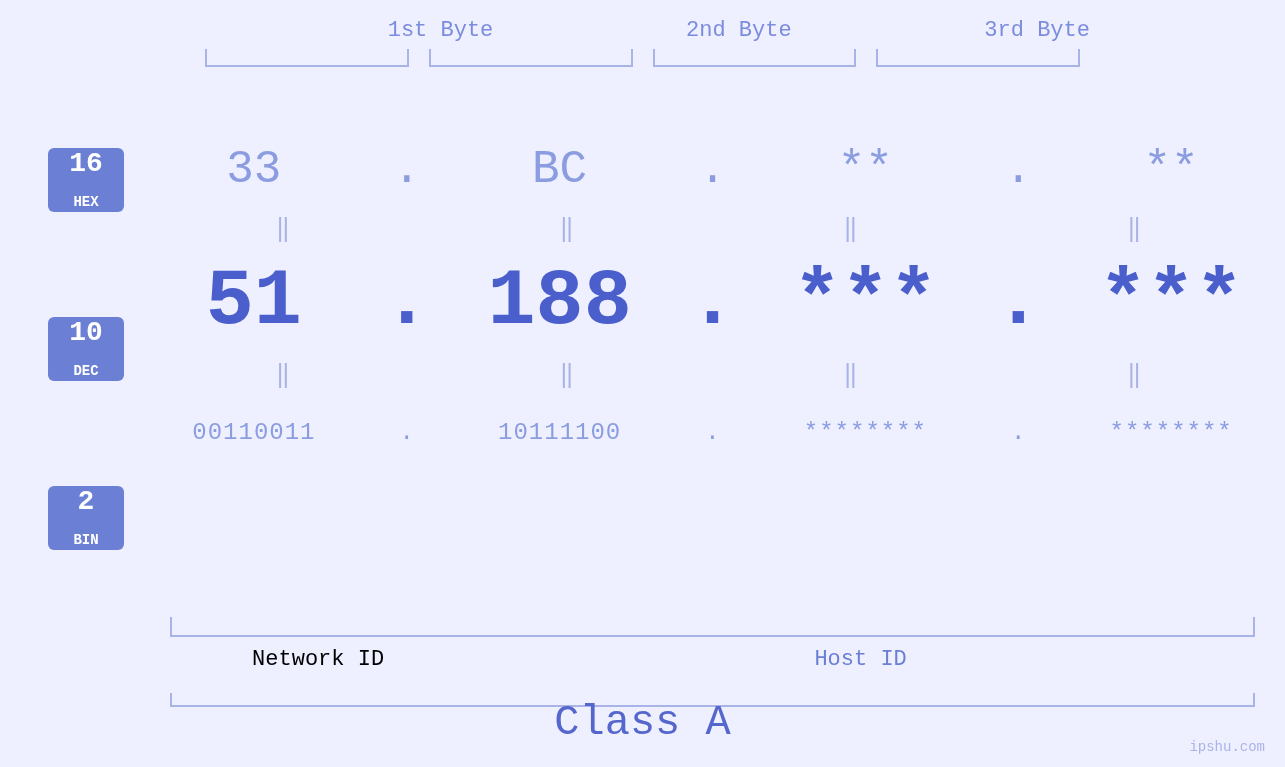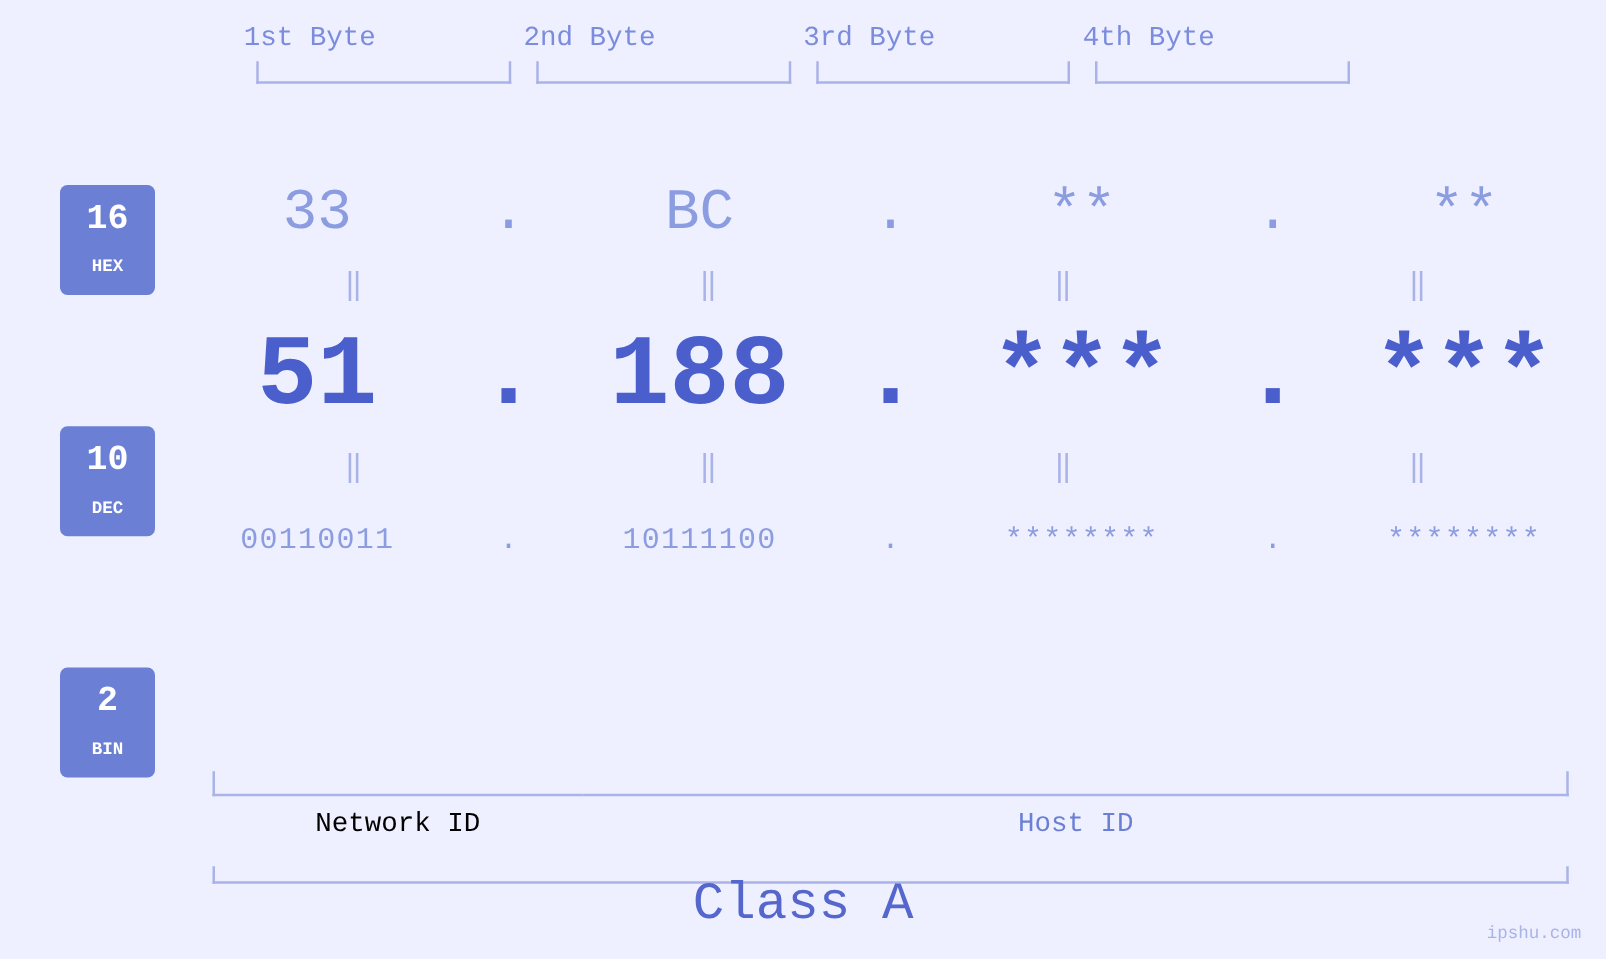--- a/index.html
+++ b/index.html
@@ -22,21 +22,21 @@
     
     .byte-headers {
       display: flex;
       justify-content: space-between;
       padding: 18px 195px 0 195px;
       margin-bottom: 0;
     }
 
     .byte-header {
       flex: 1;
-      text-align: left;
+      text-align: right;
       color: #7b8cde;
       font-size: 22px;
       font-family: 'Courier New', Courier, monospace;
       font-weight: normal;
     }
 
     
     .brackets-row {
       display: flex;
       justify-content: space-between;
@@ -85,21 +85,21 @@
       position: absolute;
       left: 48px;
       top: 148px;
       display: flex;
       flex-direction: column;
       gap: 105px;
     }
 
     .base-badge {
       width: 76px;
-      height: 88px;
+      height: 64px;
       background: #6b7fd4;
       border-radius: 6px;
       display: flex;
       flex-direction: column;
       align-items: center;
       justify-content: center;
       color: white;
     }
 
     .base-number {
@@ -295,21 +295,20 @@
   </style>
 </head>
 <body>
 
 <div class="container">
 
   <div class="byte-headers">
     <div class="byte-header">1st Byte</div>
     <div class="byte-header">2nd Byte</div>
     <div class="byte-header">3rd Byte</div>
-    <div class="byte-header">4th Byte</div>
   </div>
 
   <div class="brackets-row">
     <div class="bracket">
         <div class="bracket-right"></div>
       </div>
     <div class="bracket">
         <div class="bracket-right"></div>
       </div>
     <div class="bracket">

